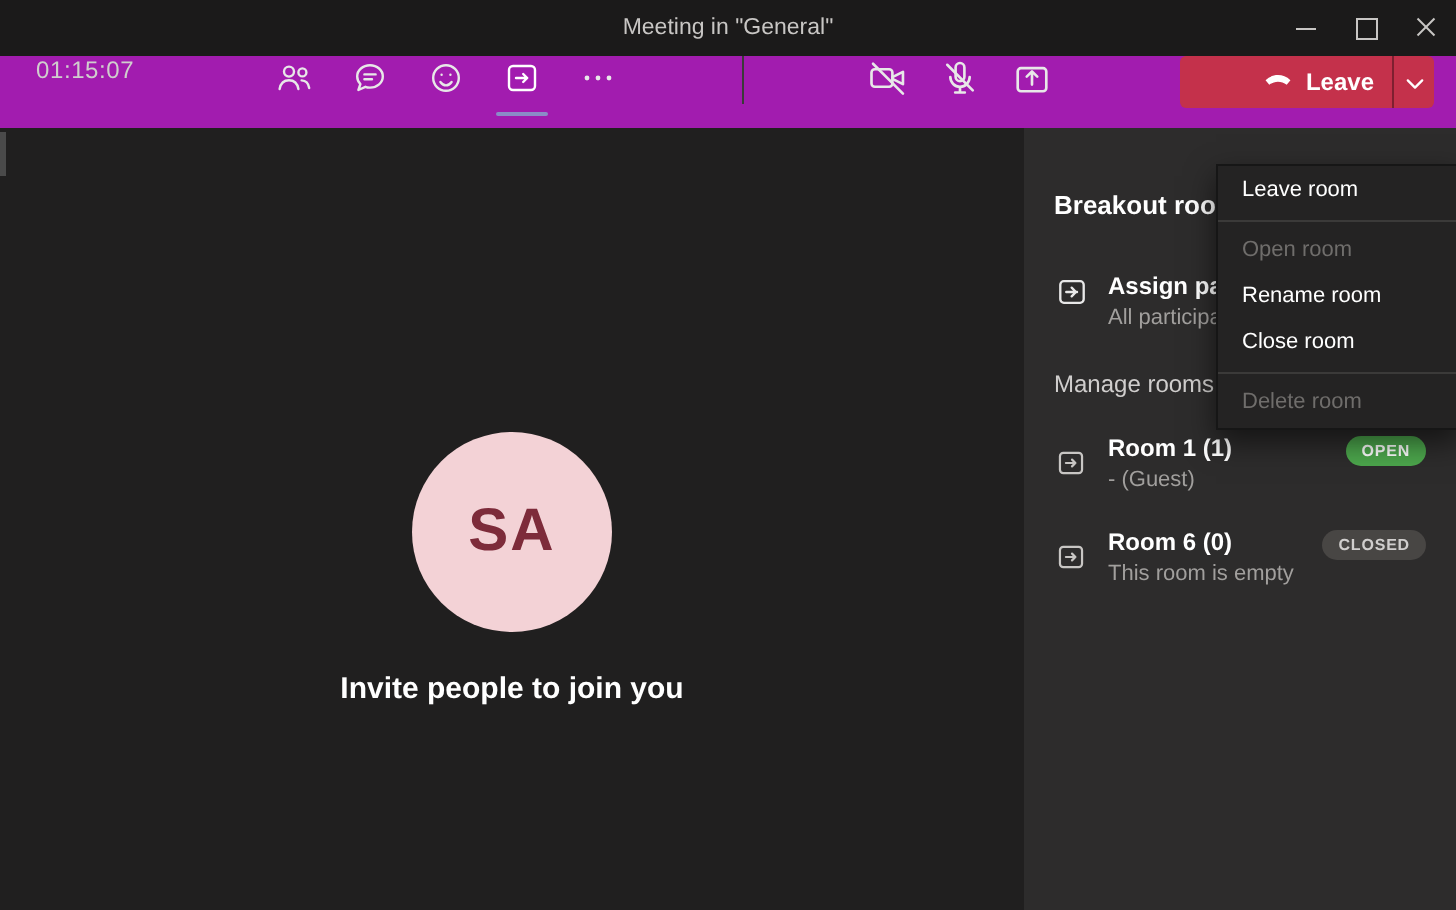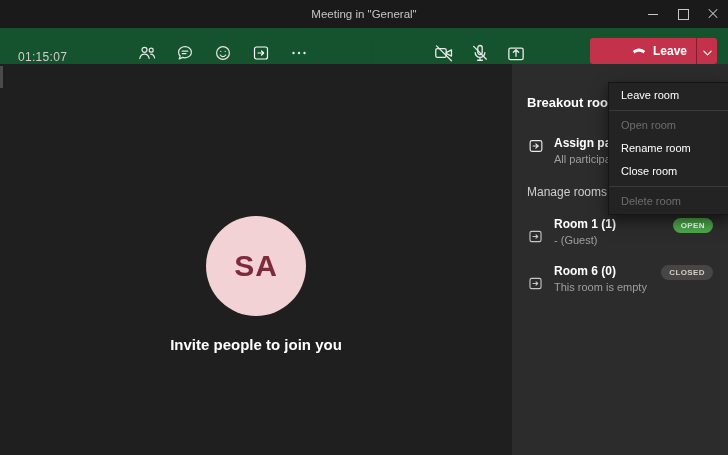--- a/index.html
+++ b/index.html
@@ -12,21 +12,21 @@
   .win-controls{position:absolute;right:0;top:0;height:28px;display:flex;z-index:2;}
   .win-btn{width:30px;height:28px;display:flex;align-items:center;justify-content:center;color:#c8c6c4;cursor:default;}
   .min-glyph{display:block;width:10px;height:1px;background:#c8c6c4;}
   .max-glyph{display:block;width:9px;height:9px;border:1px solid #c8c6c4;}
   .close-glyph{position:relative;display:block;width:10px;height:10px;}
   .close-glyph::before,.close-glyph::after{content:"";position:absolute;left:-1px;top:4px;width:12px;height:1px;background:#c8c6c4;}
   .close-glyph::before{transform:rotate(45deg);}
   .close-glyph::after{transform:rotate(-45deg);}
 
   
-  .toolbar{position:absolute;top:28px;left:0;right:0;height:36px;background:#14532d;display:flex;align-items:flex-end;gap:47px;}
+  .toolbar{position:absolute;top:28px;left:0;right:0;height:36px;background:#a21caf;display:flex;align-items:flex-start;gap:47px;}
   .timer{margin-left:18px;font-size:12px;color:#d0cecd;letter-spacing:.3px;}
   .icon-btn{width:22px;height:22px;display:flex;align-items:center;justify-content:center;position:relative;}
   .icon-btn svg{display:block;}
   .center-icons{display:flex;align-items:center;gap:16px;margin-left:auto;}
   .active-underline::after{content:"";position:absolute;left:-1px;right:-1px;bottom:-7px;height:2px;border-radius:1px;}
   .tool-divider{width:1px;height:24px;background:#3b3a39;margin:0 14px;}
   .right-icons{display:flex;align-items:center;gap:14px;}
   .leave-btn{display:flex;align-items:center;height:26px;border-radius:3px;margin-left:16px;margin-right:11px;overflow:hidden;cursor:pointer;padding-left:32px;}
   .leave-main{display:flex;align-items:center;gap:6px;padding:0 9px 0 9px;height:100%;}
   .leave-label{font-size:12px;font-weight:bold;color:#fff;}
@@ -41,21 +41,21 @@
 
   
   .panel{position:absolute;left:512px;top:64px;width:216px;bottom:0;background:#2d2c2c;}
   .panel-title{margin:31px 0 0 15px;font-size:13px;font-weight:bold;color:#fff;}
   .assign-row{display:flex;align-items:flex-start;gap:9px;margin:26px 15px 0 15px;}
   .row-icon{flex:0 0 auto;width:18px;height:18px;margin-top:1px;}
   .row-texts{min-width:0;}
   .row-title{font-size:12px;font-weight:bold;color:#fff;white-space:nowrap;}
   .row-sub{font-size:11px;color:#a19f9d;margin-top:3px;white-space:nowrap;}
   .manage{margin:20px 0 0 15px;font-size:12px;color:#d0cecd;}
-  .room-row{position:relative;display:flex;align-items:flex-end;gap:9px;margin:18px 15px 0 15px;}
+  .room-row{position:relative;display:flex;align-items:center;gap:9px;margin:18px 15px 0 15px;}
   .badge{position:absolute;right:0;top:1px;font-size:8px;font-weight:bold;letter-spacing:.4px;padding:3px 8px;border-radius:9px;color:#fff;}
   .badge-closed{color:#d0cecd;}
 
   
   .context-menu{position:absolute;top:82px;left:608px;width:120px;background:#242323;border:1px solid #161616;box-shadow:0 6px 14px rgba(0,0,0,.55);z-index:10;padding:1px 0;}
   .menu-item{height:23px;line-height:23px;padding-left:12px;font-size:11px;color:#fff;cursor:pointer;}
   .menu-item.disabled{color:#6f6d6b;cursor:default;}
   .menu-sep{height:1px;background:#3b3a39;margin:3px 0;}
 </style>
 </head>

